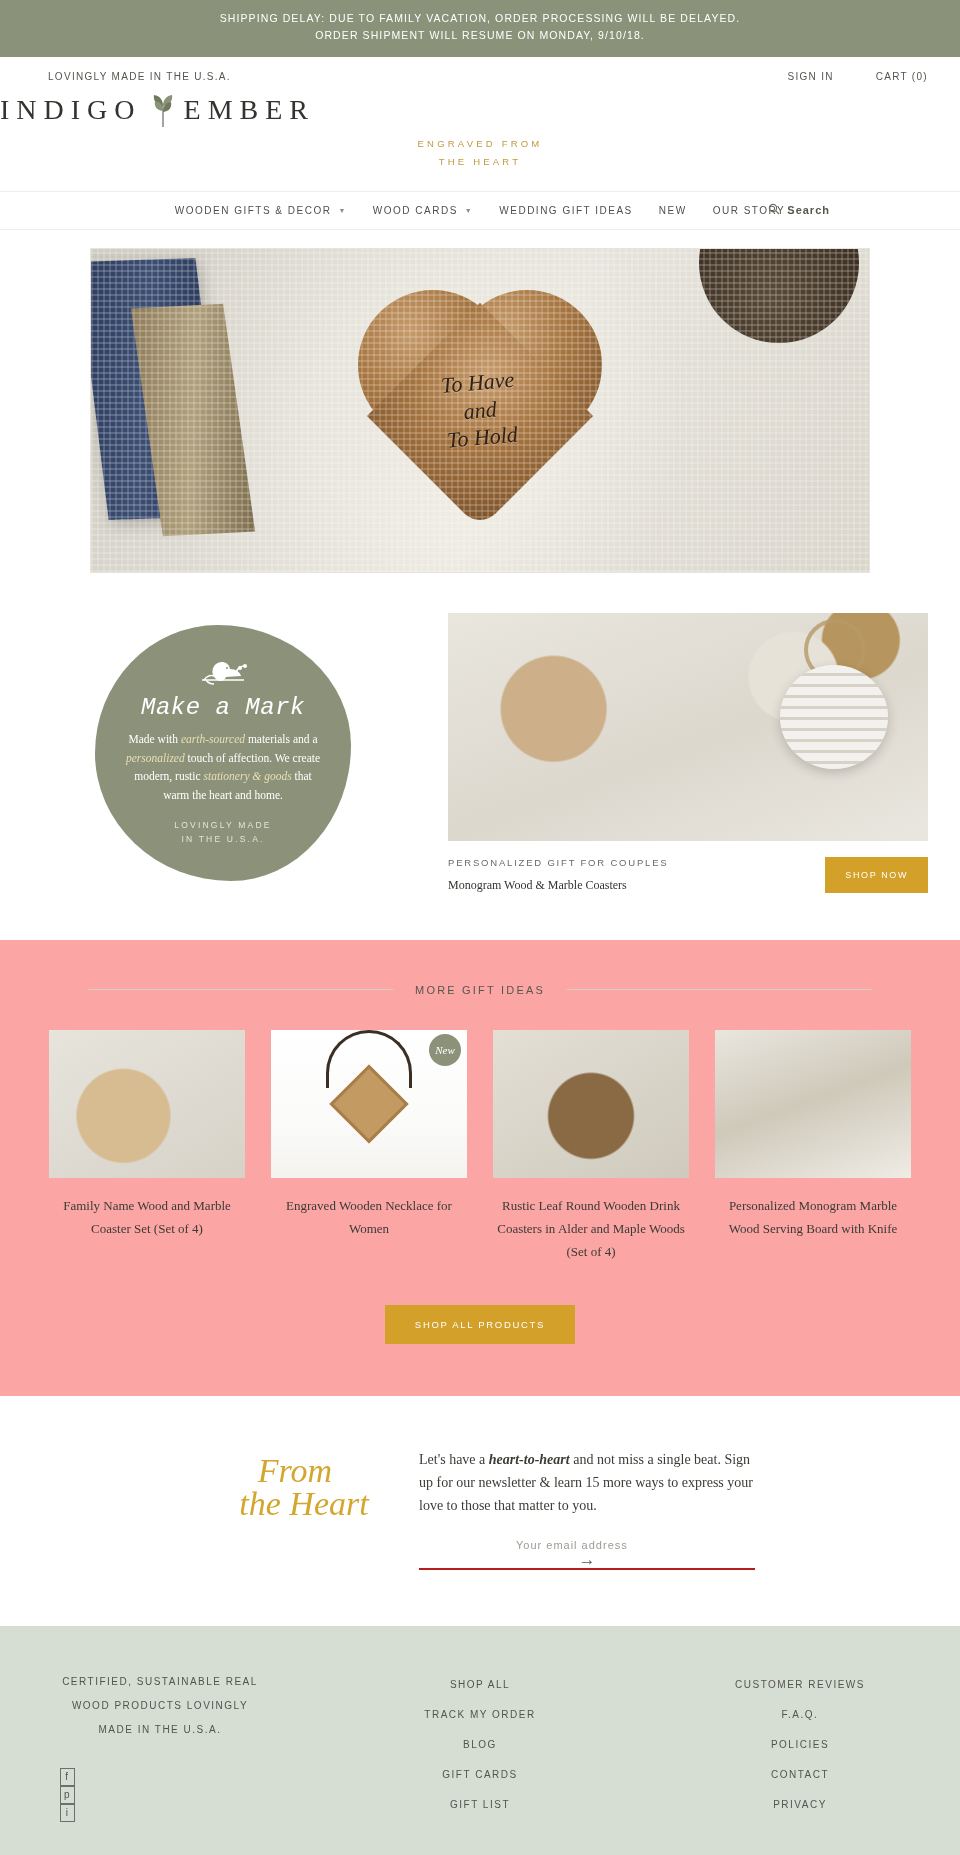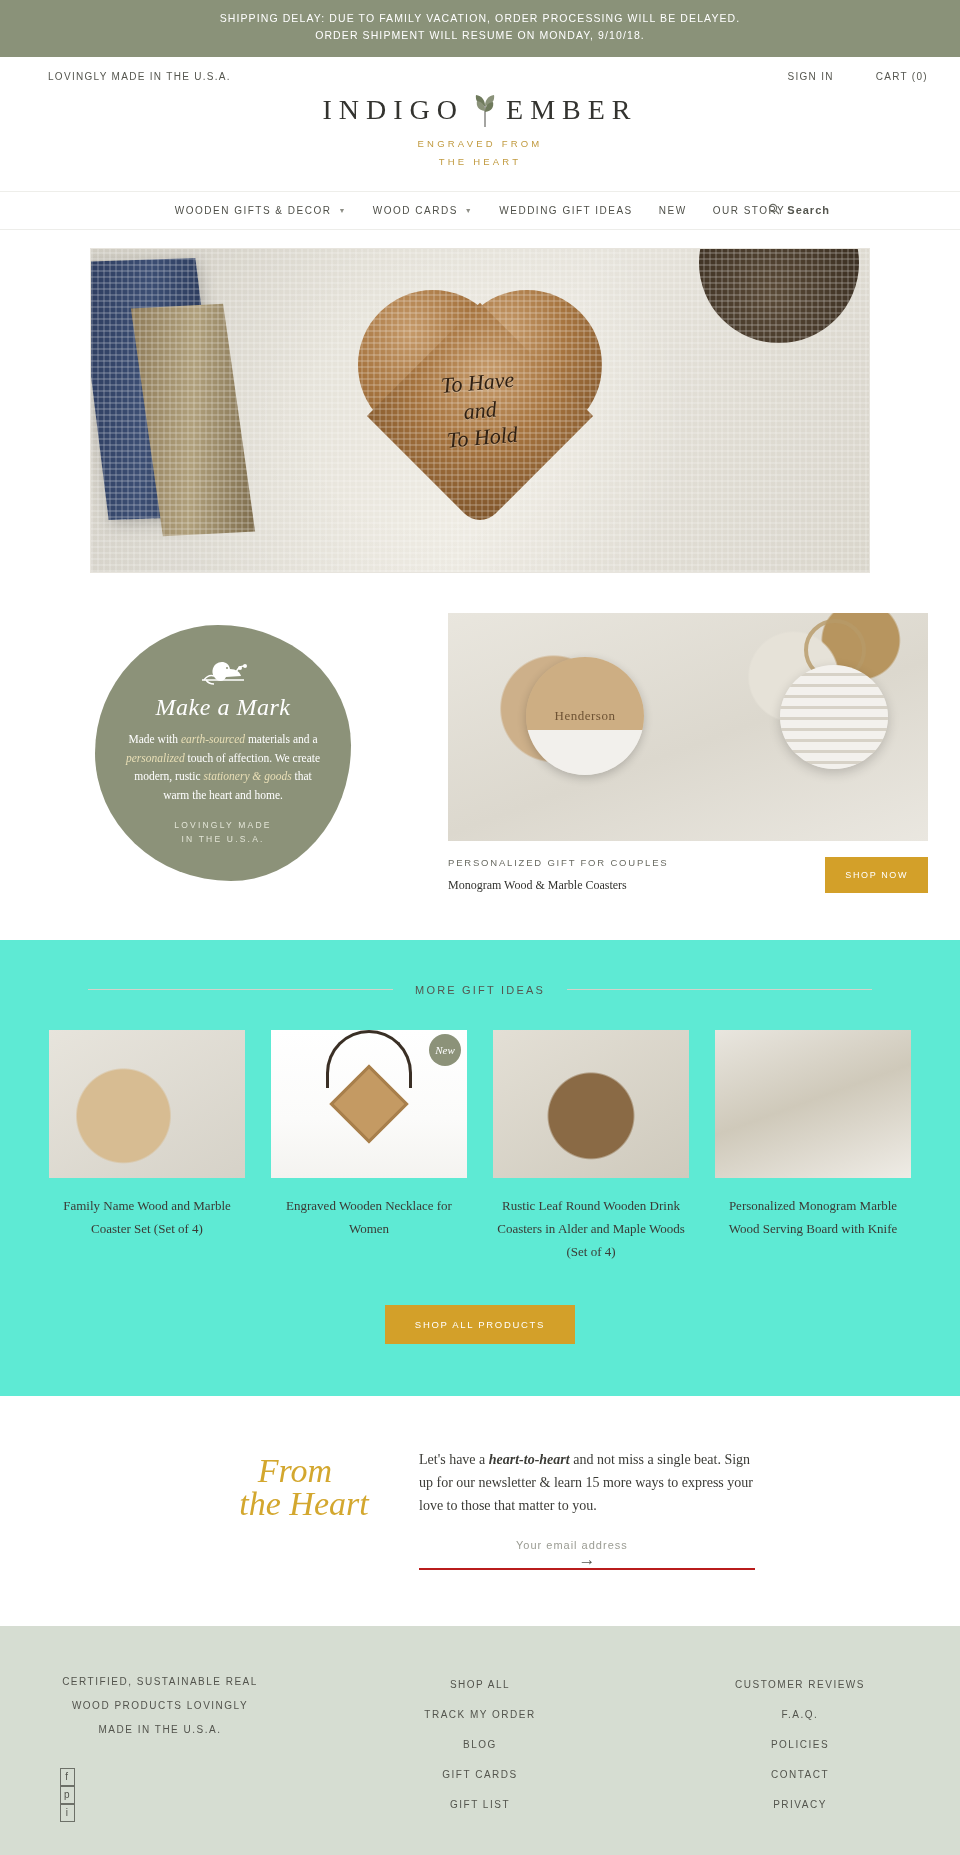--- a/index.html
+++ b/index.html
@@ -37,21 +37,21 @@
     font-size: 10px; letter-spacing: 1.3px;
     color: #55564f;
   }
   .util .right { display: flex; gap: 42px; }
   .util a { color: #55564f; text-decoration: none; }
 
   .logo-wrap { text-align: center; padding: 24px 0 12px; }
   .logo-main {
     font-family: "Liberation Serif", serif;
     font-size: 28px; letter-spacing: 7px; color: #33332f;
-    display: flex; align-items: center; justify-content: center; gap: 8px;
+    display: flex; align-items: center; gap: 8px;
   }
   .logo-leaf { display: inline-block; width: 26px; height: 34px; }
   .logo-sub {
     margin-top: 8px;
     font-size: 9.5px; letter-spacing: 3.2px; color: #c19a3f;
     line-height: 1.9;
   }
 
   
   .navbar {
@@ -133,21 +133,21 @@
   .midsection { display: flex; padding: 40px 32px 46px; gap: 34px; align-items: flex-start; }
   .badge-col { width: 382px; display: flex; justify-content: center; padding-top: 12px; }
   .badge {
     width: 256px; height: 256px; background: #8c9279; color: #fff;
     border-radius: 48% 52% 47% 53% / 50% 47% 53% 50%;
     display: flex; flex-direction: column; align-items: center; justify-content: center;
     text-align: center; padding: 26px 28px;
   }
   .badge .bird { width: 54px; height: 30px; margin-bottom: 6px; }
   .badge h3 {
-    font-family: Liberation Serif, serif; font-style: italic; font-weight: normal;
+    font-family: Liberation Mono, monospace; font-style: italic; font-weight: normal;
     font-size: 24px; margin-bottom: 9px; letter-spacing: .5px;
   }
   .badge p {
     font-family: "Liberation Serif", serif; font-size: 11.5px; line-height: 1.62;
   }
   .badge p em { color: #e9dfb6; font-style: italic; }
   .badge .made {
     margin-top: 13px; font-family: "Liberation Sans", sans-serif;
     font-size: 8.5px; letter-spacing: 2.2px; line-height: 1.75; color: #e3e5d7;
   }
@@ -189,21 +189,21 @@
     font-family: "Liberation Serif", serif; font-size: 12px; color: #33332f;
     line-height: 1.5; margin-top: 8px; max-width: 220px;
   }
   .btn-gold {
     background: #d3a029; color: #fff; border: none;
     font-size: 9px; letter-spacing: 1.6px; padding: 13px 20px;
     cursor: pointer; white-space: nowrap;
   }
 
   
-  .gifts { background: #5eead4; padding: 44px 32px 52px; }
+  .gifts { background: #fca5a5; padding: 44px 32px 52px; }
   .rule-head { display: flex; align-items: center; gap: 22px; padding: 0 56px 34px; }
   .rule-head .line { flex: 1; height: 1px; background: #d5d2c9; }
   .rule-head .txt { font-size: 11px; letter-spacing: 2.2px; color: #55564f; }
   .grid { display: flex; gap: 26px; justify-content: center; }
   .card { width: 196px; }
   .card .thumb { height: 148px; width: 100%; position: relative; overflow: hidden; }
   .t1 { background: radial-gradient(circle at 38% 58%, #d7bc92 0 46px, rgba(0,0,0,0) 48px), linear-gradient(150deg,#e7e4dc,#d6d2c8); }
   .t2 { background: linear-gradient(180deg,#ffffff 0%, #fbfbfa 60%, #f4f3f0 100%); }
   .t3 { background: radial-gradient(circle at 50% 58%, #8a6a45 0 42px, rgba(0,0,0,0) 44px), linear-gradient(150deg,#e3dfd5,#cfcabd); }
   .t4 { background: linear-gradient(160deg,#e9e6df 0%, #cfc9ba 48%, #efece6 100%); }
@@ -381,23 +381,20 @@
         <div>LOVINGLY MADE</div>
         <div>IN THE U.S.A.</div>
       </div>
     </div>
   </div>
 
   <div class="feature-col">
     <div class="feature-img">
       <div class="twine"></div>
       <div class="stack"></div>
-      <div class="coaster">
-        <span class="mono">Henderson</span>
-      </div>
     </div>
     <div class="feature-meta">
       <div>
         <div class="eyebrow">PERSONALIZED GIFT FOR COUPLES</div>
         <div class="feature-title">Monogram Wood &amp; Marble Coasters</div>
       </div>
       <button class="btn-gold">SHOP NOW</button>
     </div>
   </div>
 </section>

